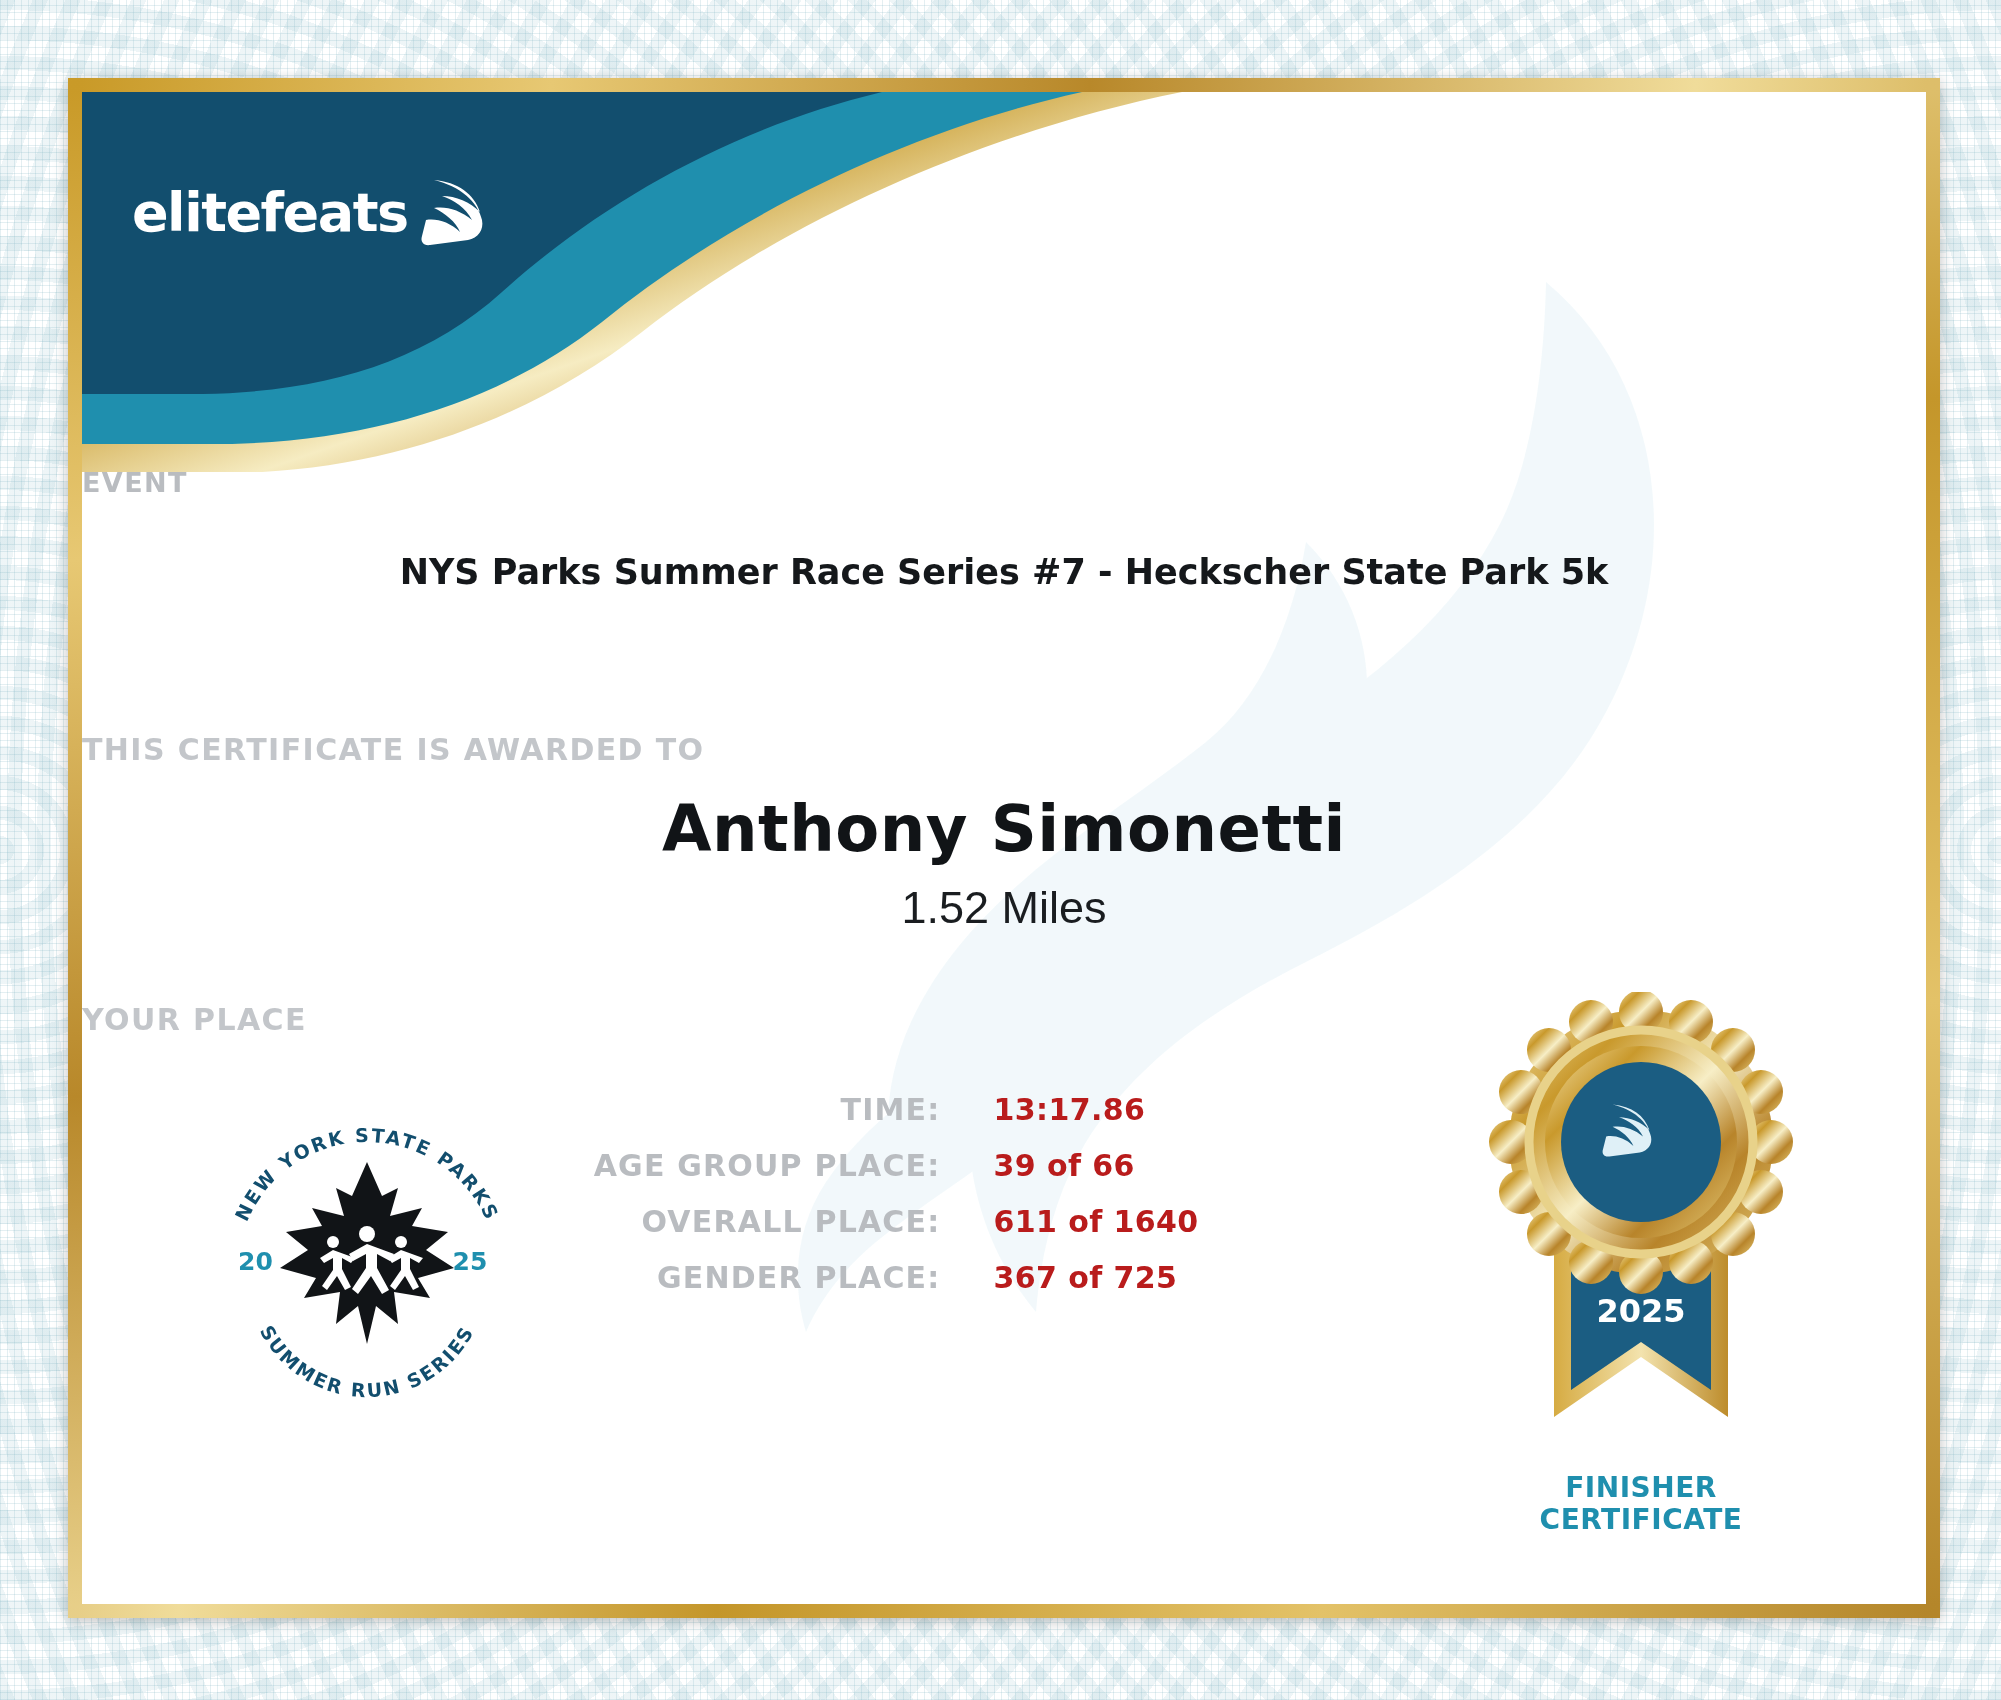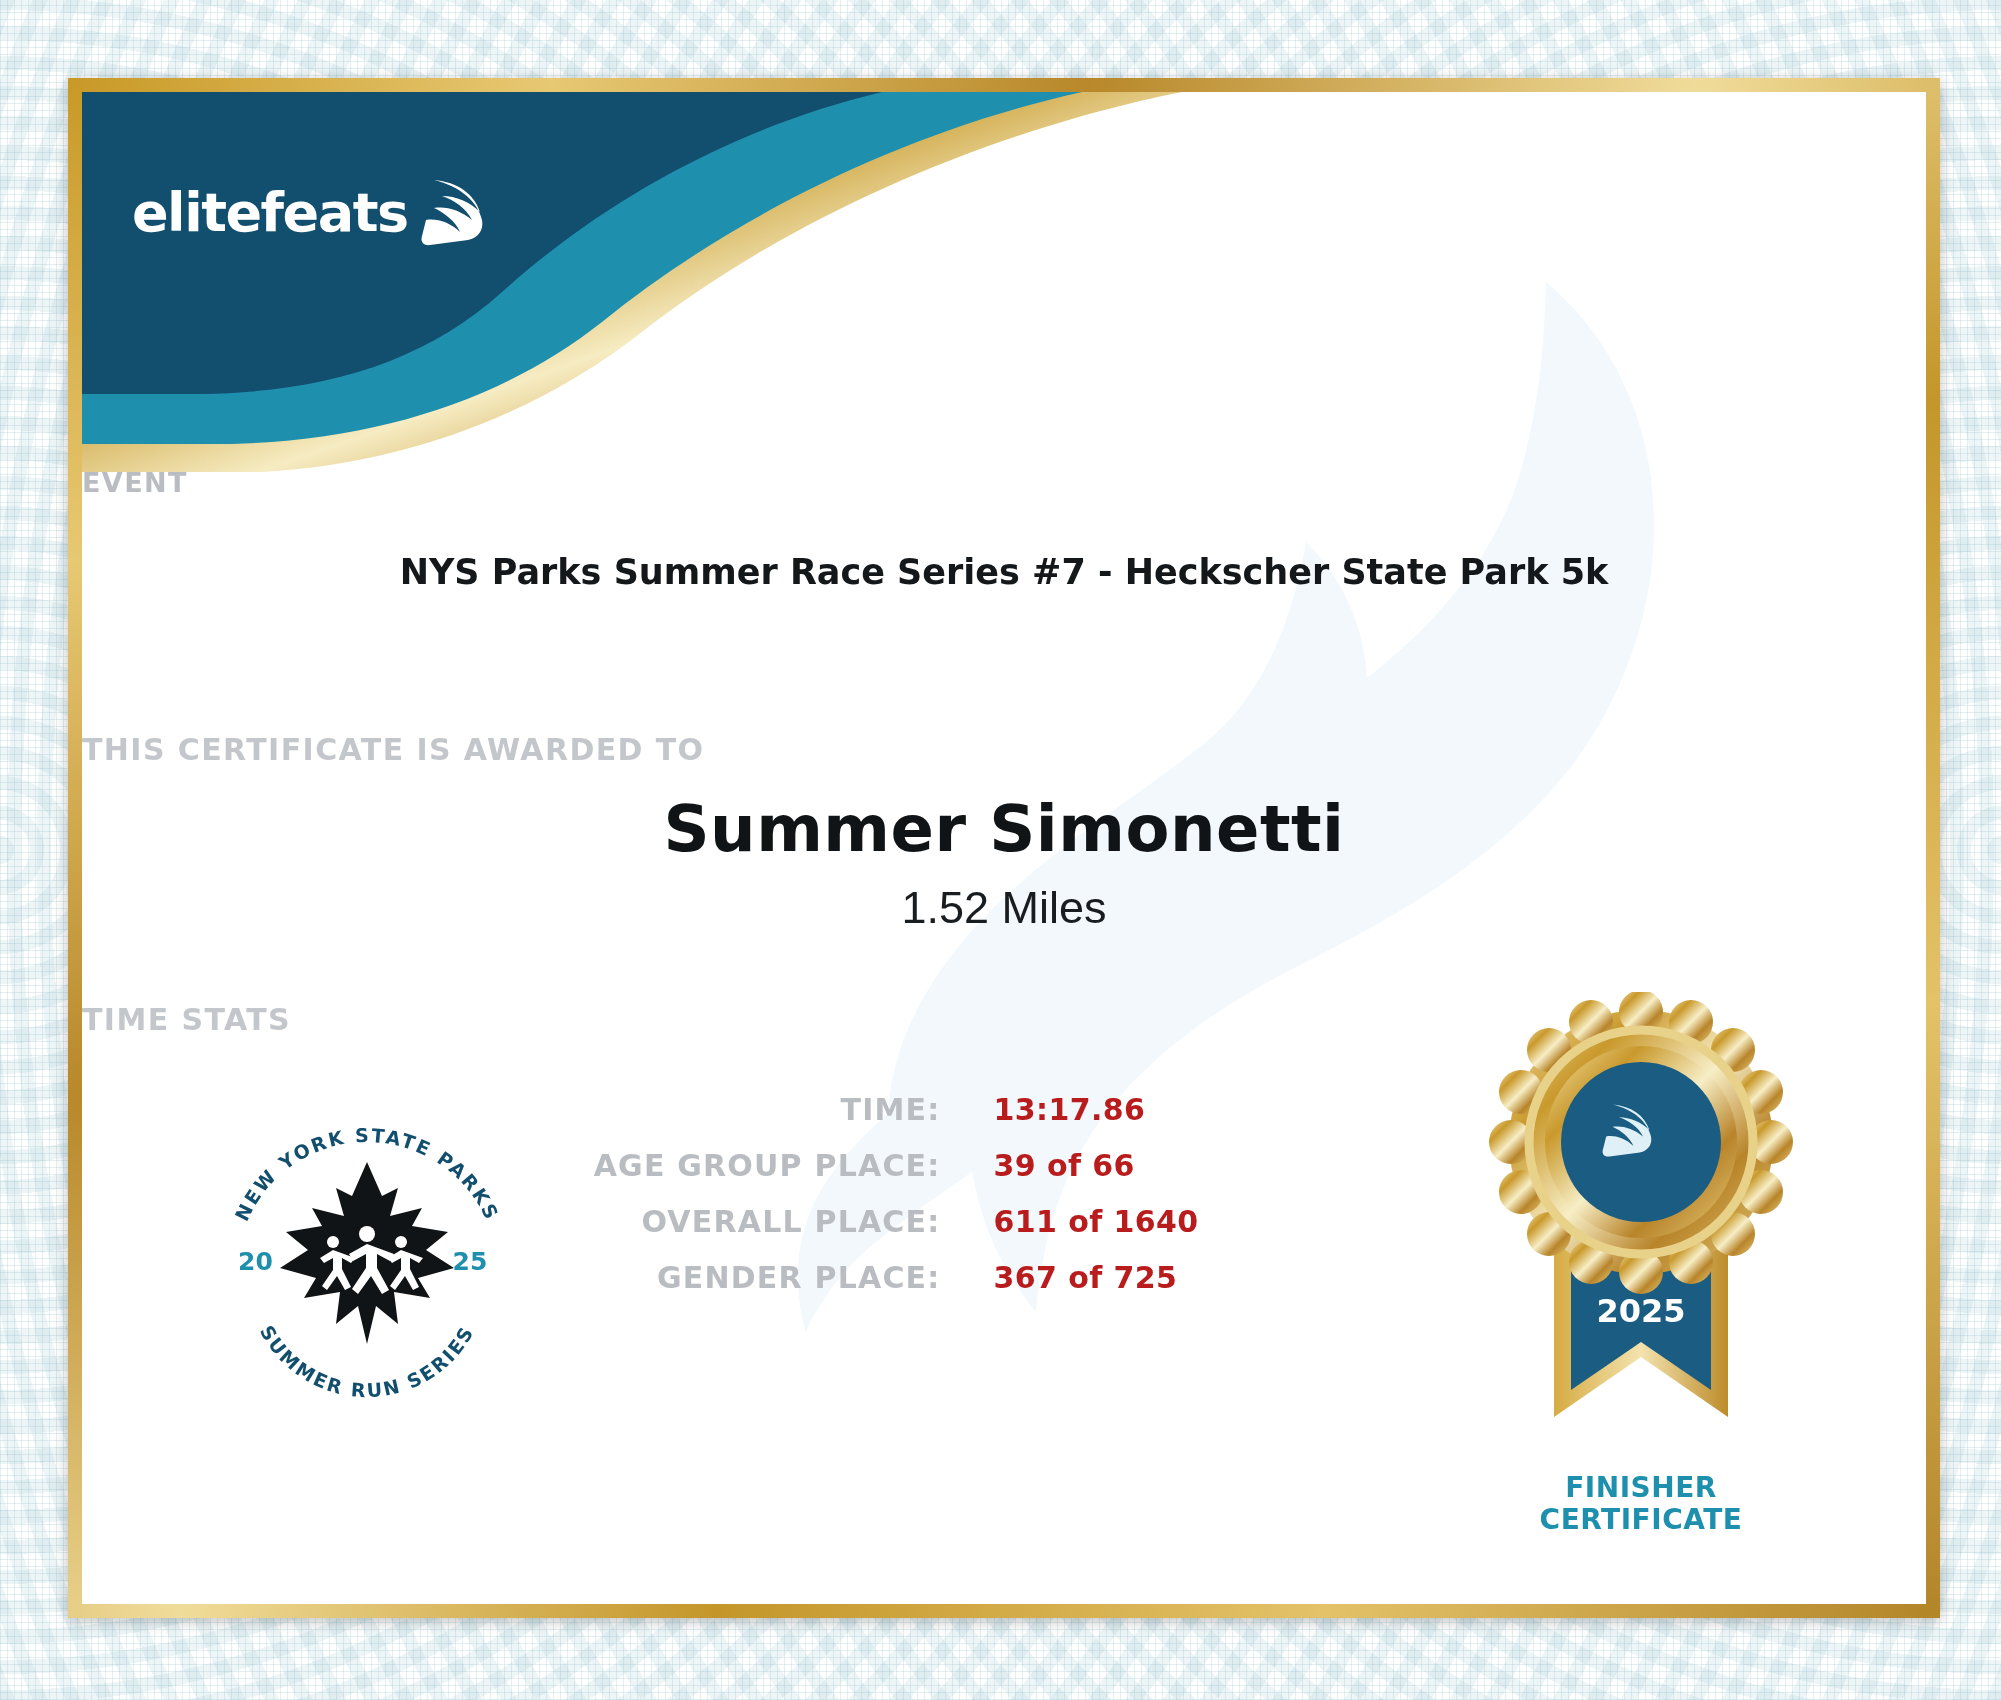--- a/index.html
+++ b/index.html
@@ -248,24 +248,24 @@
       <span class="logo-text">elitefeats</span>
       <svg width="80" height="80" viewBox="0 0 80 80">
         <path d="M22 8 C46 10 62 22 68 40 C58 30 44 24 30 24 C42 28 54 36 60 48 C48 38 34 34 22 36 C33 41 44 50 48 60 C38 50 24 46 14 48 L10 64 C8 70 12 74 18 73 L56 68 C66 66 72 58 70 48 C66 30 48 14 22 8 Z" fill="#ffffff"></path>
       </svg>
     </div>
 
     <div class="label-muted event-label">EVENT</div>
     <div class="event-name">NYS Parks Summer Race Series #7 - Heckscher State Park 5k</div>
 
     <div class="label-muted awarded-label">THIS CERTIFICATE IS AWARDED TO</div>
-    <div class="recipient">Summer Simonetti</div>
+    <div class="recipient">Anthony Simonetti</div>
     <div class="distance">1.52 Miles</div>
 
-    <div class="label-muted stats-label">TIME STATS</div>
+    <div class="label-muted stats-label">YOUR PLACE</div>
     <div class="stats">
       <div class="stat-row">
         <div class="stat-key">TIME:</div>
         <div class="stat-val">13:17.86</div>
       </div>
       <div class="stat-row">
         <div class="stat-key">AGE GROUP PLACE:</div>
         <div class="stat-val">39 of 66</div>
       </div>
       <div class="stat-row">

